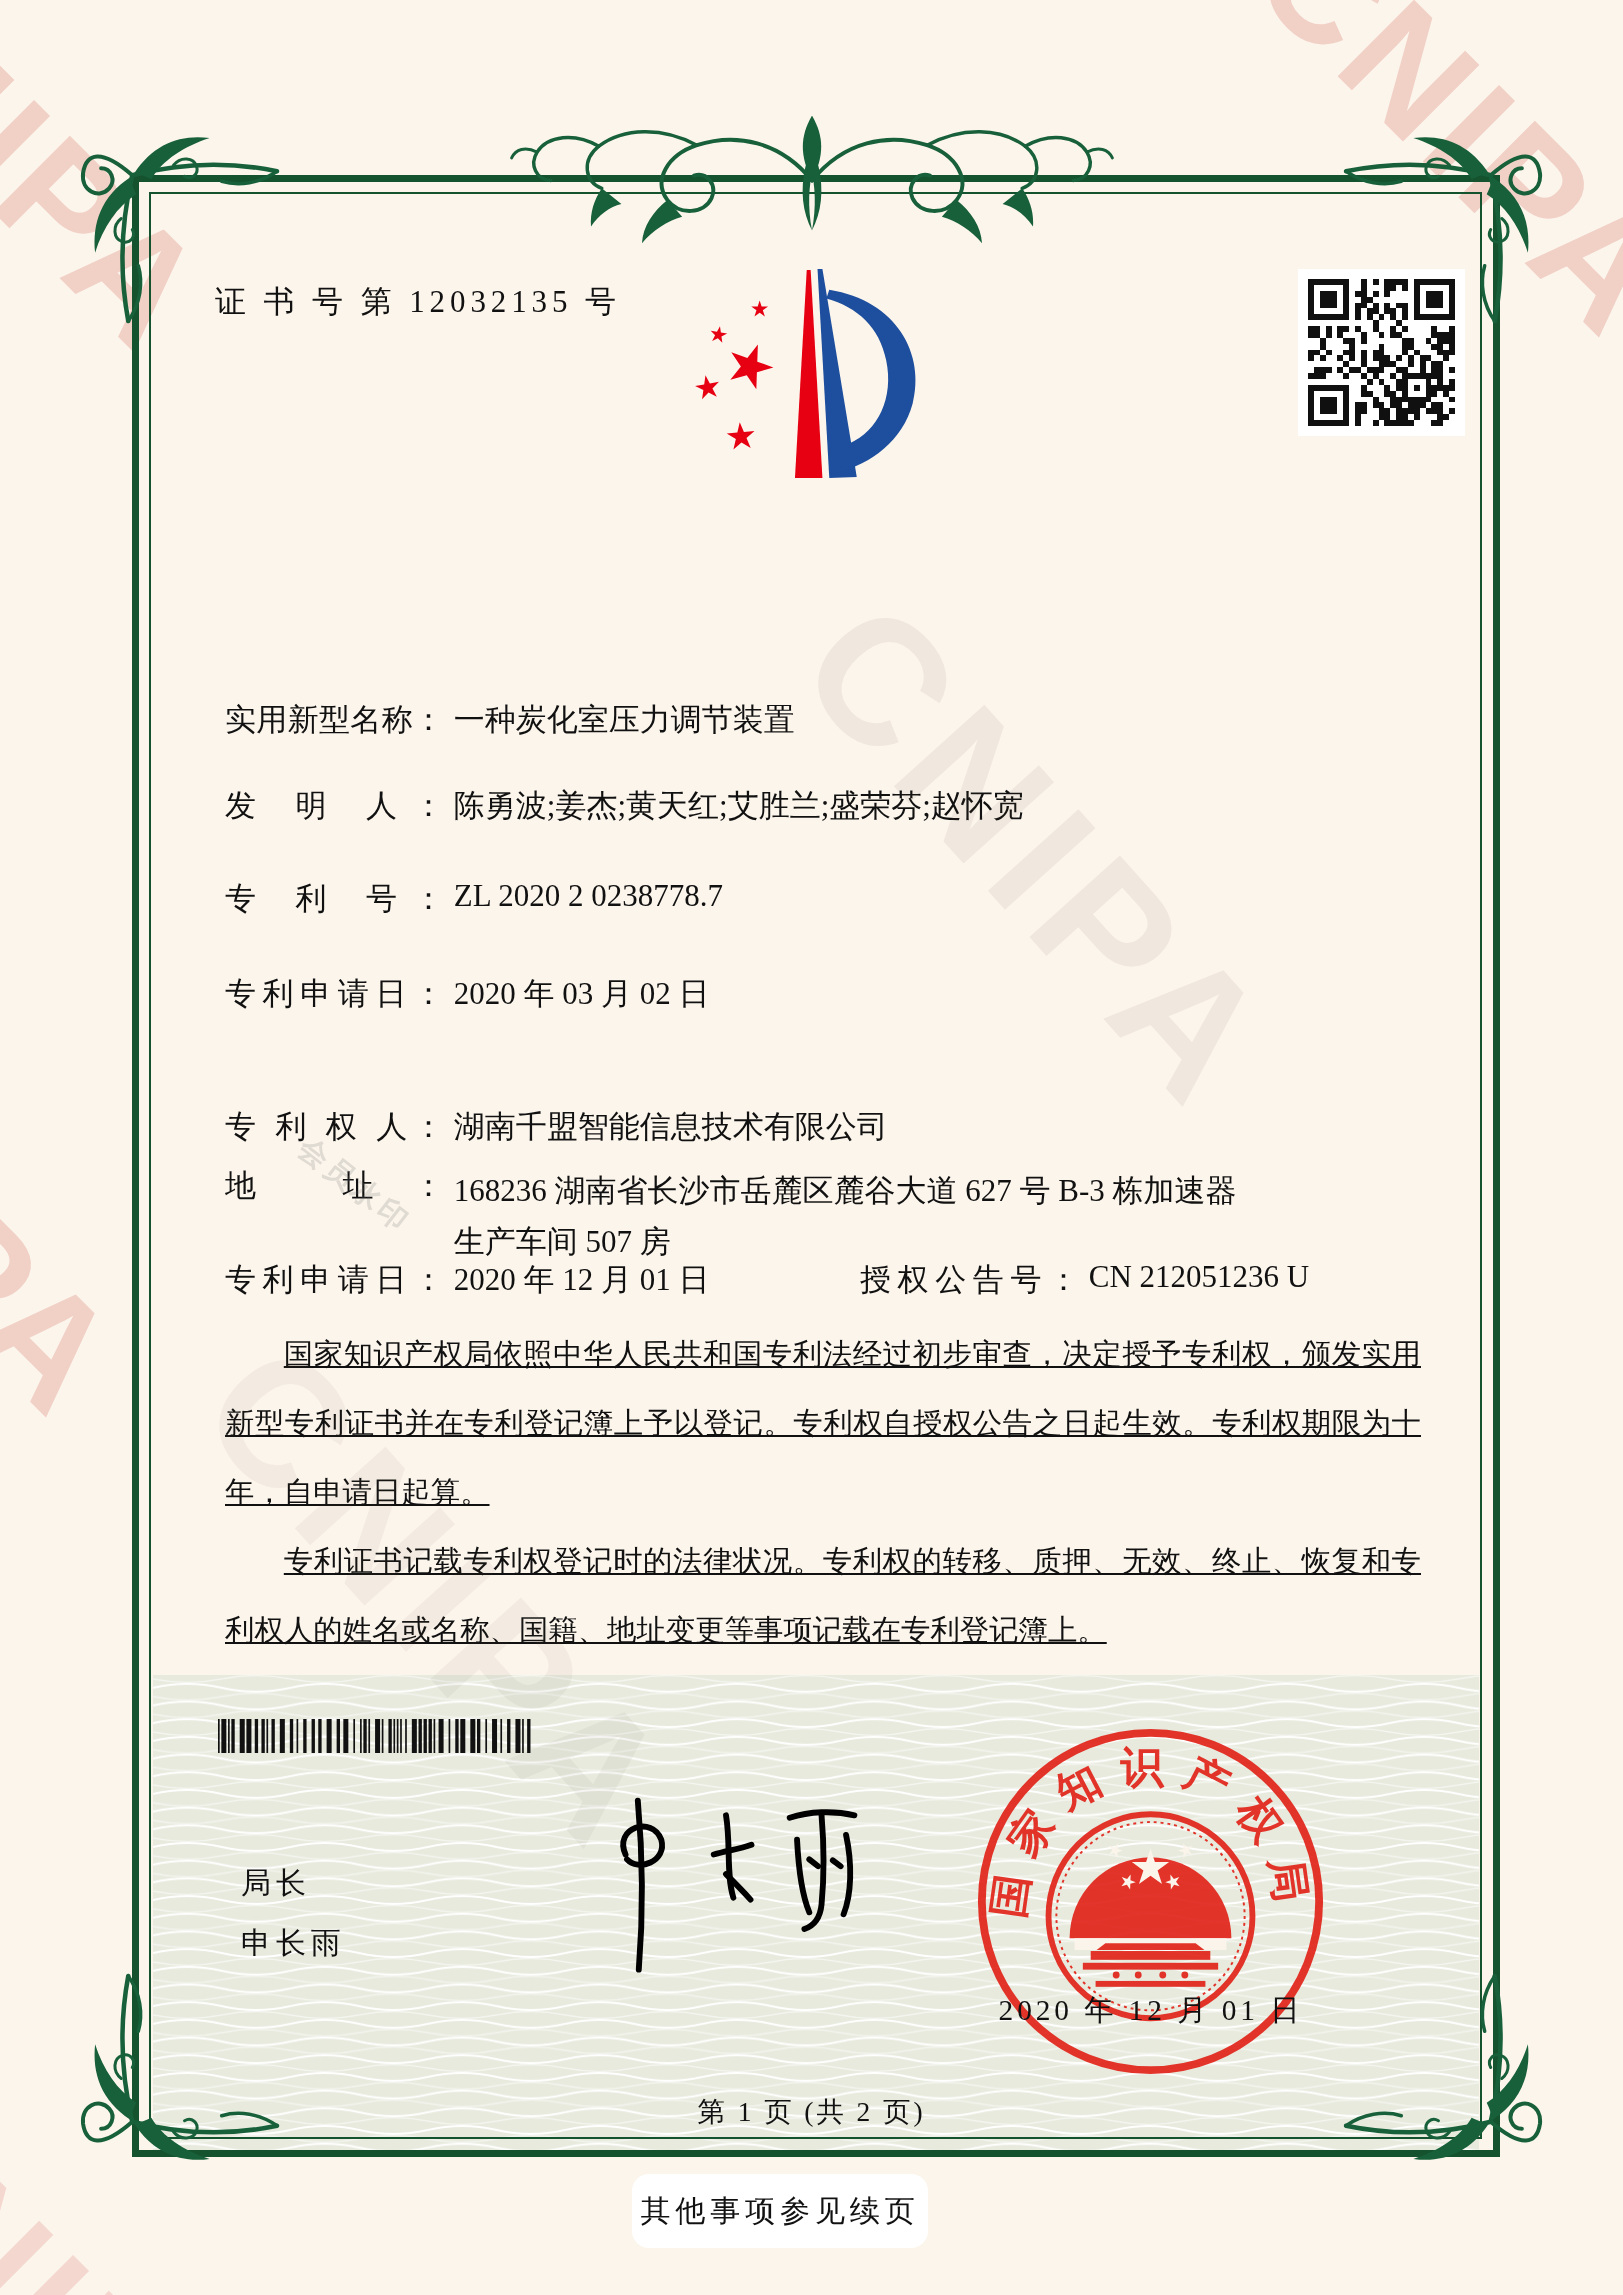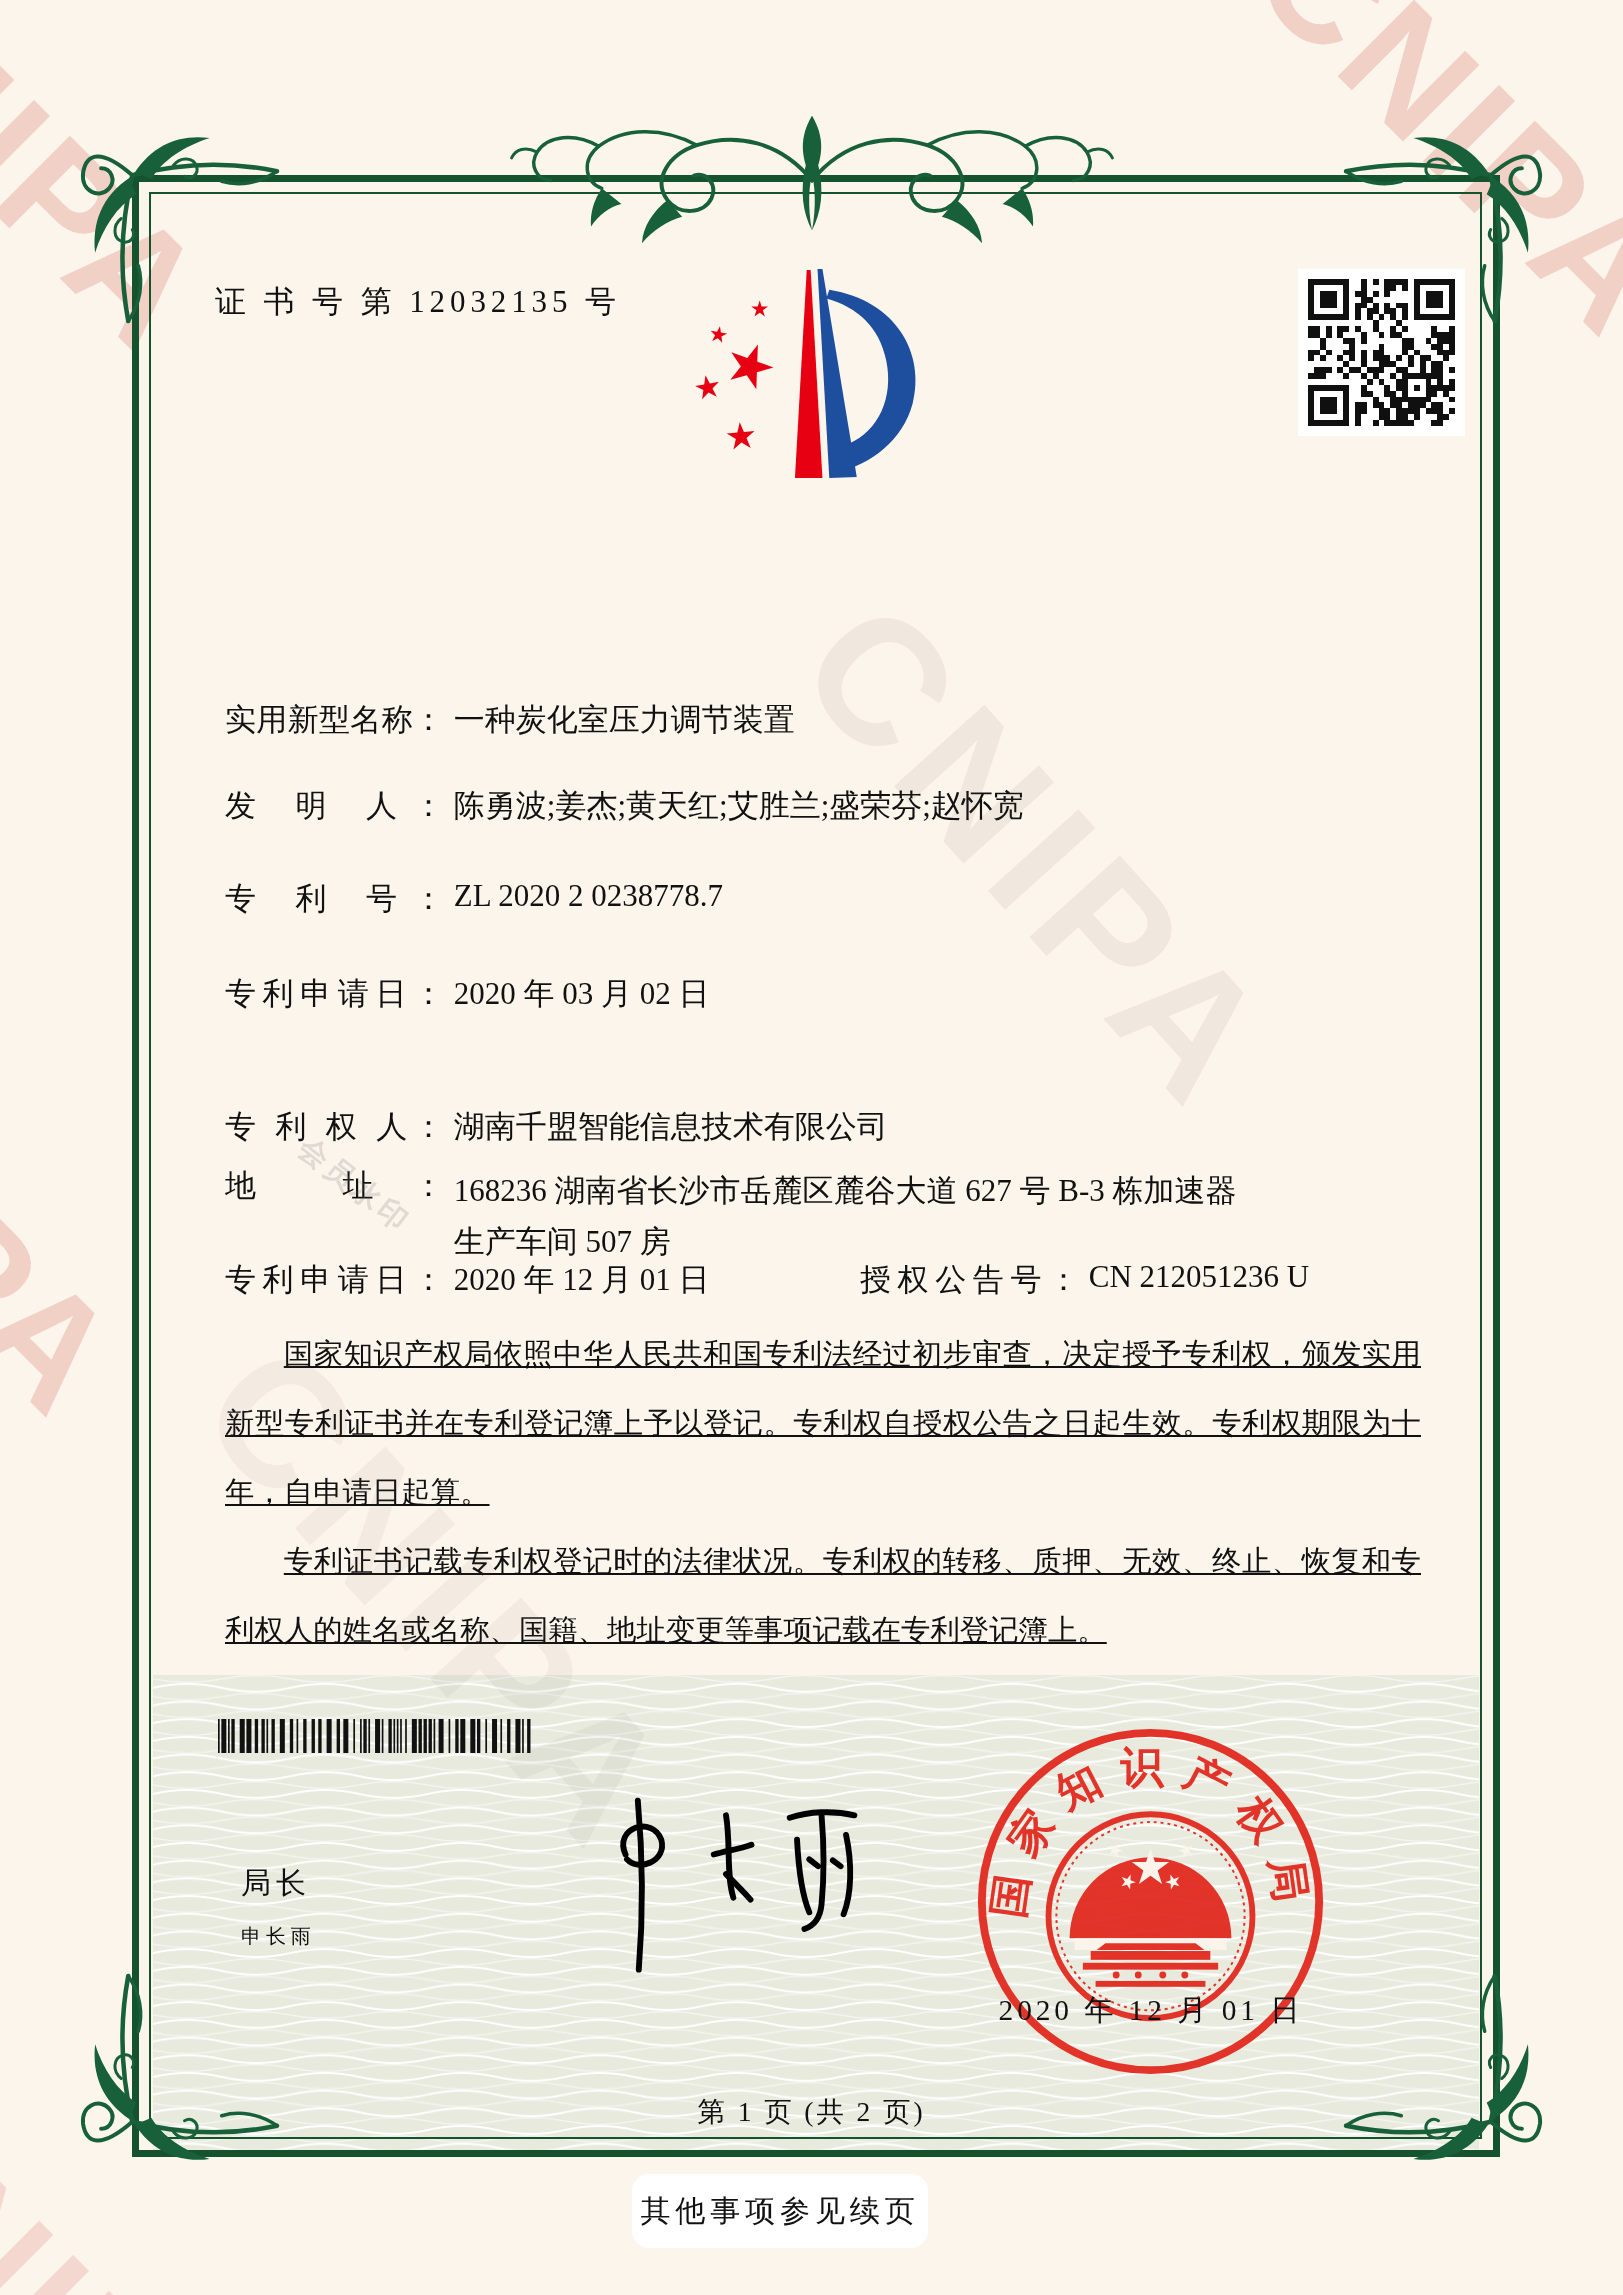--- a/index.html
+++ b/index.html
@@ -48,21 +48,21 @@
   .row2{position:absolute;left:860px;top:1259px;font-size:31px;z-index:5;display:flex;}
   .row2 .lbl{flex:0 0 219px;text-align:justify;text-align-last:justify;}
   .row2 .val{margin-left:9.8px;white-space:nowrap;}
   
   .paras{position:absolute;left:225px;top:1320px;width:1196px;font-size:29.4px;z-index:5;}
   .paras p{margin:0;line-height:69px;text-indent:2em;text-align:justify;text-decoration:underline;}
   
   .barcode{position:absolute;left:218px;top:1719px;width:317px;height:34px;z-index:5;}
   .sig-title{position:absolute;left:241px;top:1863px;font-size:30px;letter-spacing:4.9px;
              font-family:"Liberation Sans","DejaVu Sans",sans-serif;font-weight:500;z-index:5;}
-  .sig-name{position:absolute;left:241px;top:1923px;font-size:20px;letter-spacing:4.9px;
+  .sig-name{position:absolute;left:241px;top:1923px;font-size:30px;letter-spacing:4.9px;
             font-family:"Liberation Sans","DejaVu Sans",sans-serif;font-weight:500;z-index:5;}
   .signature{position:absolute;left:579px;top:1781px;width:294px;height:196px;z-index:5;}
   .seal{position:absolute;left:974px;top:1725px;width:353px;height:353px;z-index:7;opacity:0.93;}
   .seal-date{position:absolute;left:977px;top:1991px;width:348px;text-align:center;
              font-size:29.4px;letter-spacing:3.9px;z-index:8;}
   .page-info{position:absolute;left:0;top:2094px;width:1623px;text-align:center;
              font-size:27.5px;letter-spacing:2.9px;z-index:5;}
   .footer-note{position:absolute;left:632px;top:2174px;width:296px;height:74px;background:#ffffff;
                display:flex;align-items:center;justify-content:center;font-size:30px;
                letter-spacing:4.9px;z-index:5;border-radius:17px;}

